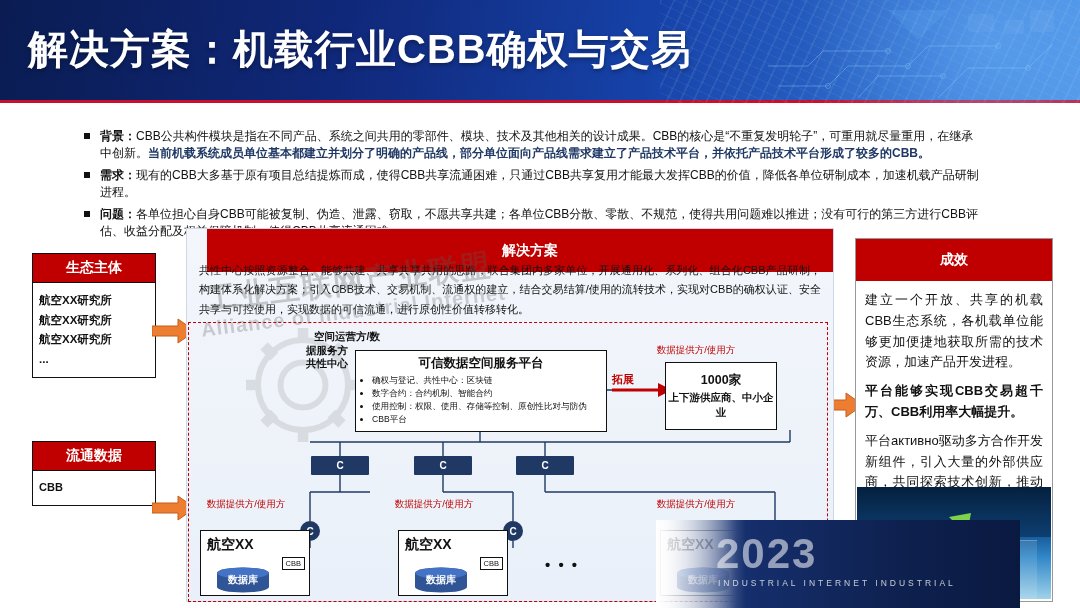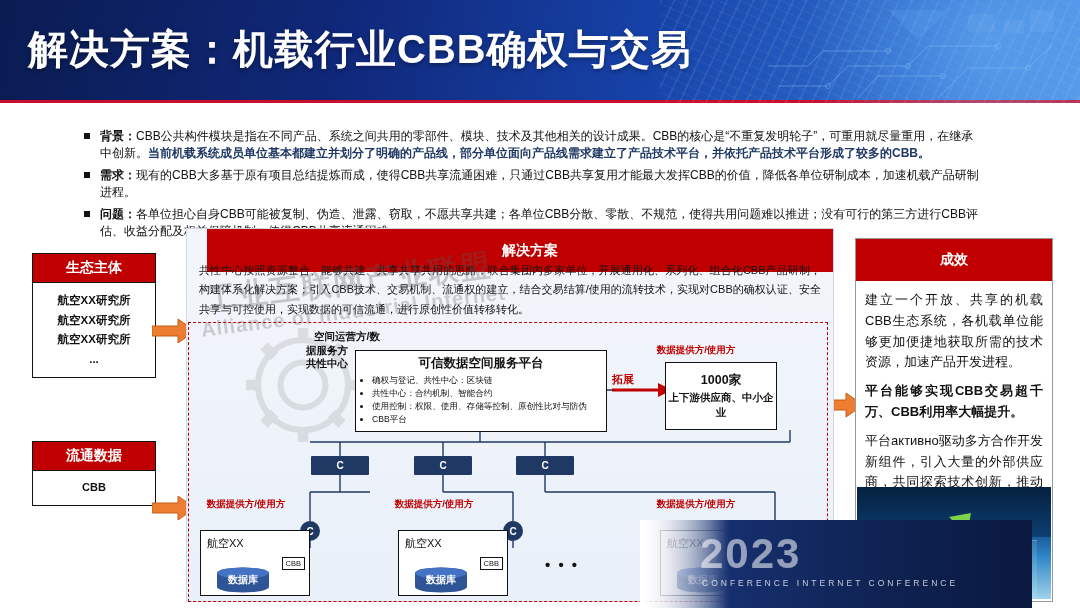--- a/index.html
+++ b/index.html
@@ -45,21 +45,21 @@
   }
   .bl .lbl{font-weight:bold;}
   .bl .blue{color:#1f3864;font-weight:bold;}
 
   
   .lbox{position:absolute;border:1px solid #111;background:#fff;}
   .lhead{
     background:#c00000;color:#ffffff;font-weight:bold;font-size:14px;
     text-align:center;padding:5px 0;border-bottom:1px solid #111;
   }
-  .lbody{padding:8px 6px;text-align:center;font-size:11.5px;color:#111;line-height:1.7;font-weight:bold;}
+  .lbody{padding:8px 6px;text-align:left;font-size:11.5px;color:#111;line-height:1.7;font-weight:bold;}
 
   #eco-box{left:32px;top:253px;width:122px;}
   #flow-box{left:32px;top:441px;width:122px;}
   #flow-box .lbody{font-weight:bold;line-height:1.6;font-size:11px;}
 
   .arrow-o{
     position:absolute;width:44px;height:26px;
   }
   .arrow-o svg{display:block;}
 
@@ -105,21 +105,21 @@
     position:absolute;left:355px;top:350px;width:250px;height:80px;
     border:1px solid #111;background:#fff;
   }
   .plat-title{
     font-size:12.5px;font-weight:bold;color:#111;text-align:center;padding:4px 0 2px;
   }
   .plat-list{font-size:8.6px;color:#111;line-height:1.5;padding:0 6px 0 10px;margin:0;}
   .plat-list li{list-style:disc;margin-left:6px;}
 
   .prov-label{
-    position:absolute;font-size:9.5px;font-weight:bold;color:#c00000;text-align:center;line-height:1.25;
+    position:absolute;font-size:9.5px;font-weight:normal;color:#c00000;text-align:center;line-height:1.25;
   }
   #prov-top{left:650px;top:344px;width:92px;}
   #prov-1{left:200px;top:498px;width:92px;}
   #prov-2{left:388px;top:498px;width:92px;}
   #prov-3{left:650px;top:498px;width:92px;}
 
   .ext-label{
     position:absolute;left:612px;top:372px;font-size:11px;font-weight:bold;color:#c00000;
   }
   .smeb{
@@ -132,21 +132,21 @@
   .cnode{
     position:absolute;width:58px;height:19px;background:#1f3864;color:#fff;
     display:flex;align-items:center;justify-content:center;font-size:10px;font-weight:bold;
     border-radius:1px;
   }
   .cnode.sm{width:20px;height:20px;border-radius:50%;font-size:10px;}
 
   .org-box{
     position:absolute;width:108px;height:64px;border:1px solid #111;background:#fff;
   }
-  .org-name{font-size:11px;font-weight:normal;color:#111;padding:5px 0 0 6px;}
+  .org-name{font-size:14px;font-weight:bold;color:#111;padding:5px 0 0 6px;}
   .cbb-tag{
     position:absolute;right:4px;top:26px;font-size:7.5px;color:#111;
     border:1px solid #111;padding:1px 3px;background:#fff;
   }
   .db{
     position:absolute;width:56px;height:26px;
   }
   .db .dbtxt{
     position:absolute;left:0;top:6px;width:56px;text-align:center;color:#fff;font-size:10px;font-weight:bold;
   }
@@ -166,21 +166,21 @@
     position:absolute;left:1px;top:248px;width:194px;height:112px;
     background:linear-gradient(180deg,#0a2b55 0%,#124d8c 38%,#2f86c7 62%,#9fd2ea 100%);
     overflow:hidden;
   }
   .city .sky{position:absolute;left:0;top:0;width:194px;height:50px;
     background:linear-gradient(180deg,#05203f 0%,#0d3f71 100%);}
   .city .bld{position:absolute;bottom:0;background:rgba(255,255,255,.12);border-top:1px solid rgba(255,255,255,.25);}
 
   
   .footer{
-    position:absolute;left:640px;top:520px;width:392px;height:88px;
+    position:absolute;left:656px;top:520px;width:364px;height:88px;
     background:linear-gradient(90deg,rgba(20,40,100,0) 0%,#16306f 22%,#0e2150 65%,#0a1940 100%);
     overflow:hidden;
   }
   .foot-year{
     position:absolute;left:60px;top:10px;font-size:42px;font-weight:bold;color:rgba(255,255,255,.55);
     letter-spacing:2px;
   }
   .foot-sub{
     position:absolute;left:62px;top:58px;font-size:8.5px;color:rgba(255,255,255,.75);letter-spacing:3px;
   }
@@ -330,21 +330,21 @@
 
   <div class="center-label" id="space-provider">
     <span style="white-space:pre-line;margin-left:40px;">空间运营方/数据服务方
 共性中心</span>
   </div>
 
   <div class="plat-box">
     <div class="plat-title">可信数据空间服务平台</div>
     <ul class="plat-list">
       <li>确权与登记、共性中心：区块链</li>
-      <li>共性中心：合约机制、智能合约</li>
+      <li>数字合约：合约机制、智能合约</li>
       <li>使用控制：权限、使用、存储等控制、原创性比对与防伪</li>
       <li>CBB平台</li>
     </ul>
   </div>
 
   <div class="prov-label" id="prov-top">数据提供方/使用方</div>
   <div class="ext-label">拓展</div>
 
   <div class="smeb">
     <div class="n">1000家</div>
@@ -422,16 +422,16 @@
       <svg style="position:absolute;left:52px;bottom:4px;" width="70" height="86" viewBox="0 0 70 86">
         <path d="M4 82 C20 70 30 44 52 14" stroke="#7fd34a" stroke-width="8" fill="none" stroke-linecap="round"></path>
         <path d="M40 8 L62 4 L58 26 Z" fill="#7fd34a"></path>
       </svg>
     </div>
   </div>
 
   <div class="footer">
     <div class="foot-fade"></div>
     <div class="foot-year">2023</div>
-    <div class="foot-sub">CONFERENCE INTERNET CONFERENCE</div>
+    <div class="foot-sub">INDUSTRIAL INTERNET INDUSTRIAL</div>
   </div>
 
 </div>
 
 </body></html>

